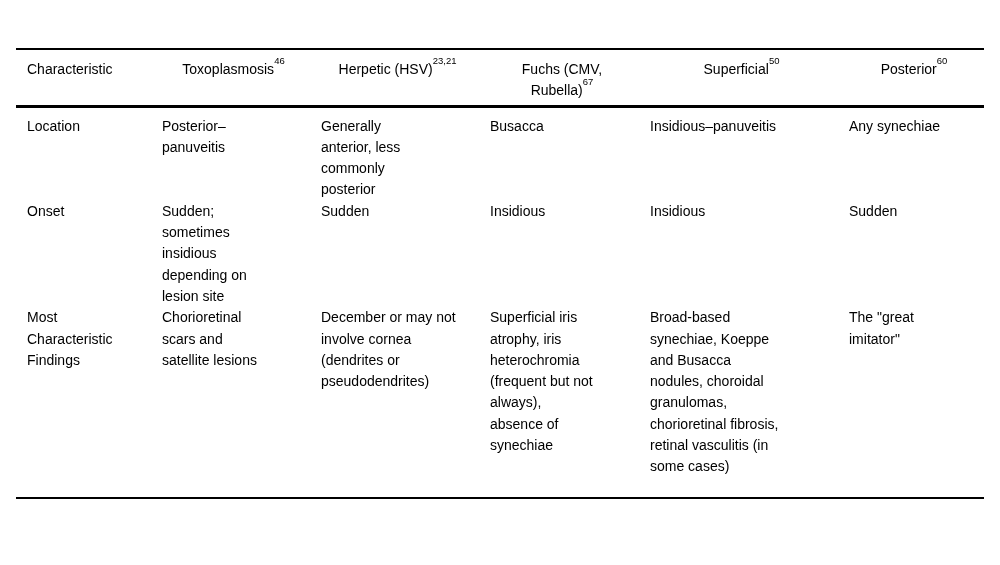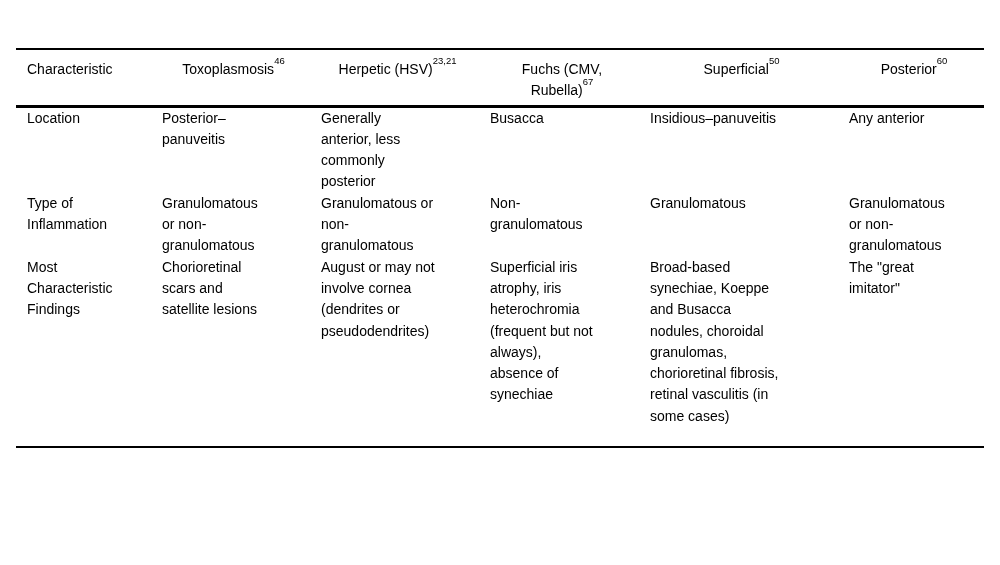--- a/index.html
+++ b/index.html
@@ -32,21 +32,21 @@
     font-size: 14px;
     line-height: 21.3px;
     text-align: left;
     padding: 0 5px 0 11px;
     white-space: pre-line;
     overflow: hidden;
   }
   th { text-align: center; padding-top: 9px; padding-bottom: 3px; }
   th.first { text-align: left; }
   .hdr { white-space: pre-line; }
-  tbody tr.first td { }
+  tbody tr.first td { padding-top: 8px; }
   tbody tr.last td { padding-bottom: 19px; }
   sup.cite {
     font-size: 9.5px;
     line-height: 0;
     position: relative;
     top: -4.5px;
     white-space: nowrap;
   }
 </style>
 </head>
@@ -77,46 +77,42 @@
       <tr class="first">
         <td>Location</td>
         <td>Posterior–
 panuveitis</td>
         <td>Generally
 anterior, less
 commonly
 posterior</td>
         <td>Busacca</td>
         <td>Insidious–panuveitis</td>
-        <td>Any anterior</td>
+        <td>Any synechiae</td>
       </tr>
       <tr>
-        <td>Type of
-Inflammation</td>
-        <td>Granulomatous
-or non-
-granulomatous</td>
-        <td>Granulomatous or
-non-
-granulomatous</td>
-        <td>Non-
-granulomatous</td>
-        <td>Granulomatous</td>
-        <td>Granulomatous
-or non-
-granulomatous</td>
+        <td>Onset</td>
+        <td>Sudden;
+sometimes
+insidious
+depending on
+lesion site</td>
+        <td>Sudden</td>
+        <td>Insidious</td>
+        <td>Insidious</td>
+        <td>Sudden</td>
       </tr>
       <tr class="last">
         <td>Most
 Characteristic
 Findings</td>
         <td>Chorioretinal
 scars and
 satellite lesions</td>
-        <td>August or may not
+        <td>December or may not
 involve cornea
 (dendrites or
 pseudodendrites)</td>
         <td>Superficial iris
 atrophy, iris
 heterochromia
 (frequent but not
 always),
 absence of
 synechiae</td>

